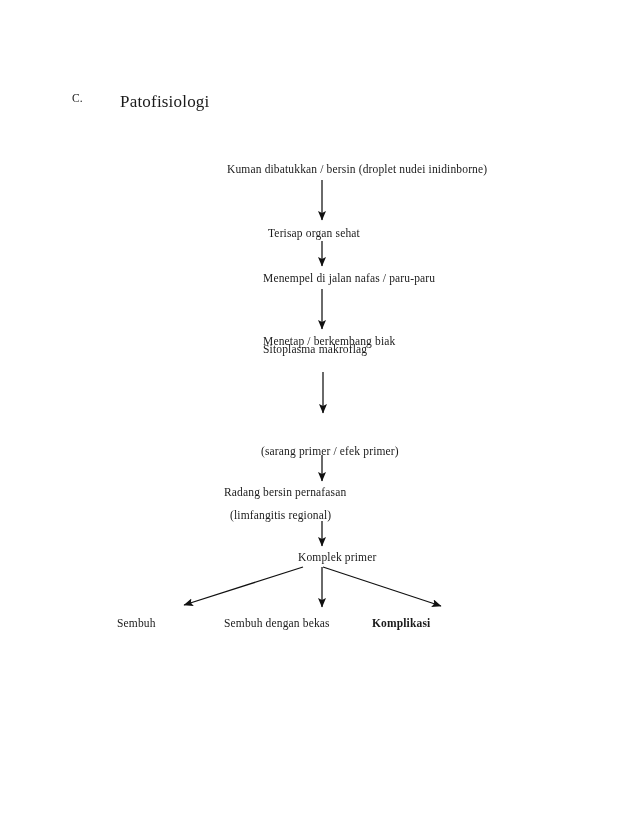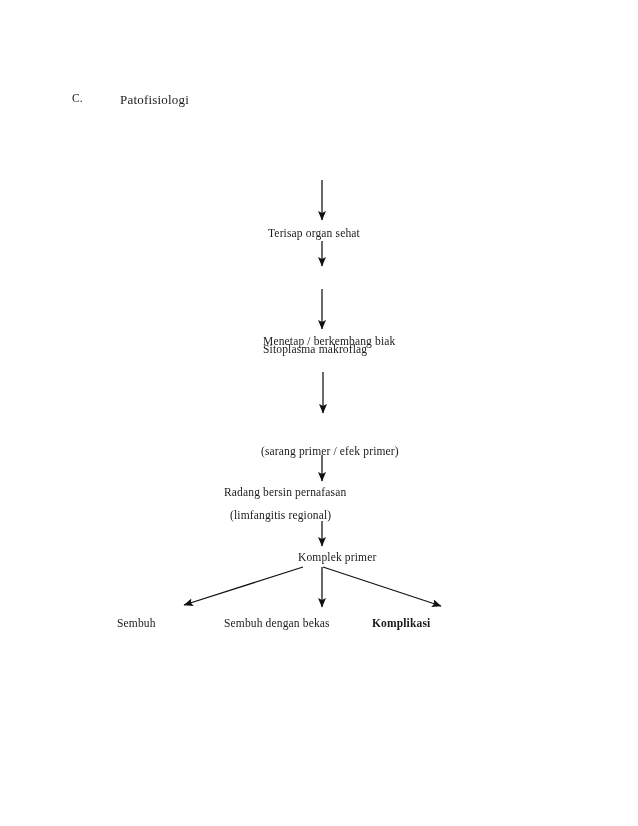--- a/index.html
+++ b/index.html
@@ -21,21 +21,21 @@
   
   .sec-letter {
     left: 72px;
     top: 92px;
     font-size: 11.5px;
     letter-spacing: 0.2px;
   }
   .sec-title {
     left: 120px;
     top: 92px;
-    font-size: 13px;
+    font-size: 17px;
     letter-spacing: 0.2px;
   }
 
   
   .node {
     font-size: 11.5px;
     letter-spacing: 0.15px;
     line-height: 14px;
   }
 
@@ -85,21 +85,23 @@
       <line x1="323" y1="372" x2="323" y2="413"></line>
       <line x1="322" y1="455" x2="322" y2="481"></line>
       <line x1="322" y1="521" x2="322" y2="546"></line>
 
       <line x1="303" y1="567" x2="184" y2="605"></line>
       <line x1="322" y1="567" x2="322" y2="607"></line>
       <line x1="323" y1="567" x2="441" y2="606"></line>
     </g>
   </svg>
 
+  <div class="abs node n-inhale">Kuman dibatukkan / bersin (droplet nudei inidinborne)</div>
   <div class="abs node n-absorb">Terisap organ sehat</div>
+  <div class="abs node n-attach">Menempel di jalan nafas / paru-paru</div>
   <div class="abs node n-settle">Menetap / berkembang biak</div>
   <div class="abs node n-cyto">Sitoplasma makroflag</div>
   <div class="abs node n-form2">(sarang primer / efek primer)</div>
   <div class="abs node n-inflam1">Radang bersin pernafasan</div>
   <div class="abs node n-inflam2">(limfangitis regional)</div>
   <div class="abs node n-complex">Komplek primer</div>
   <div class="abs node n-heal">Sembuh</div>
   <div class="abs node n-healscar">Sembuh dengan bekas</div>
   <div class="abs node n-compl">Komplikasi</div>
 

